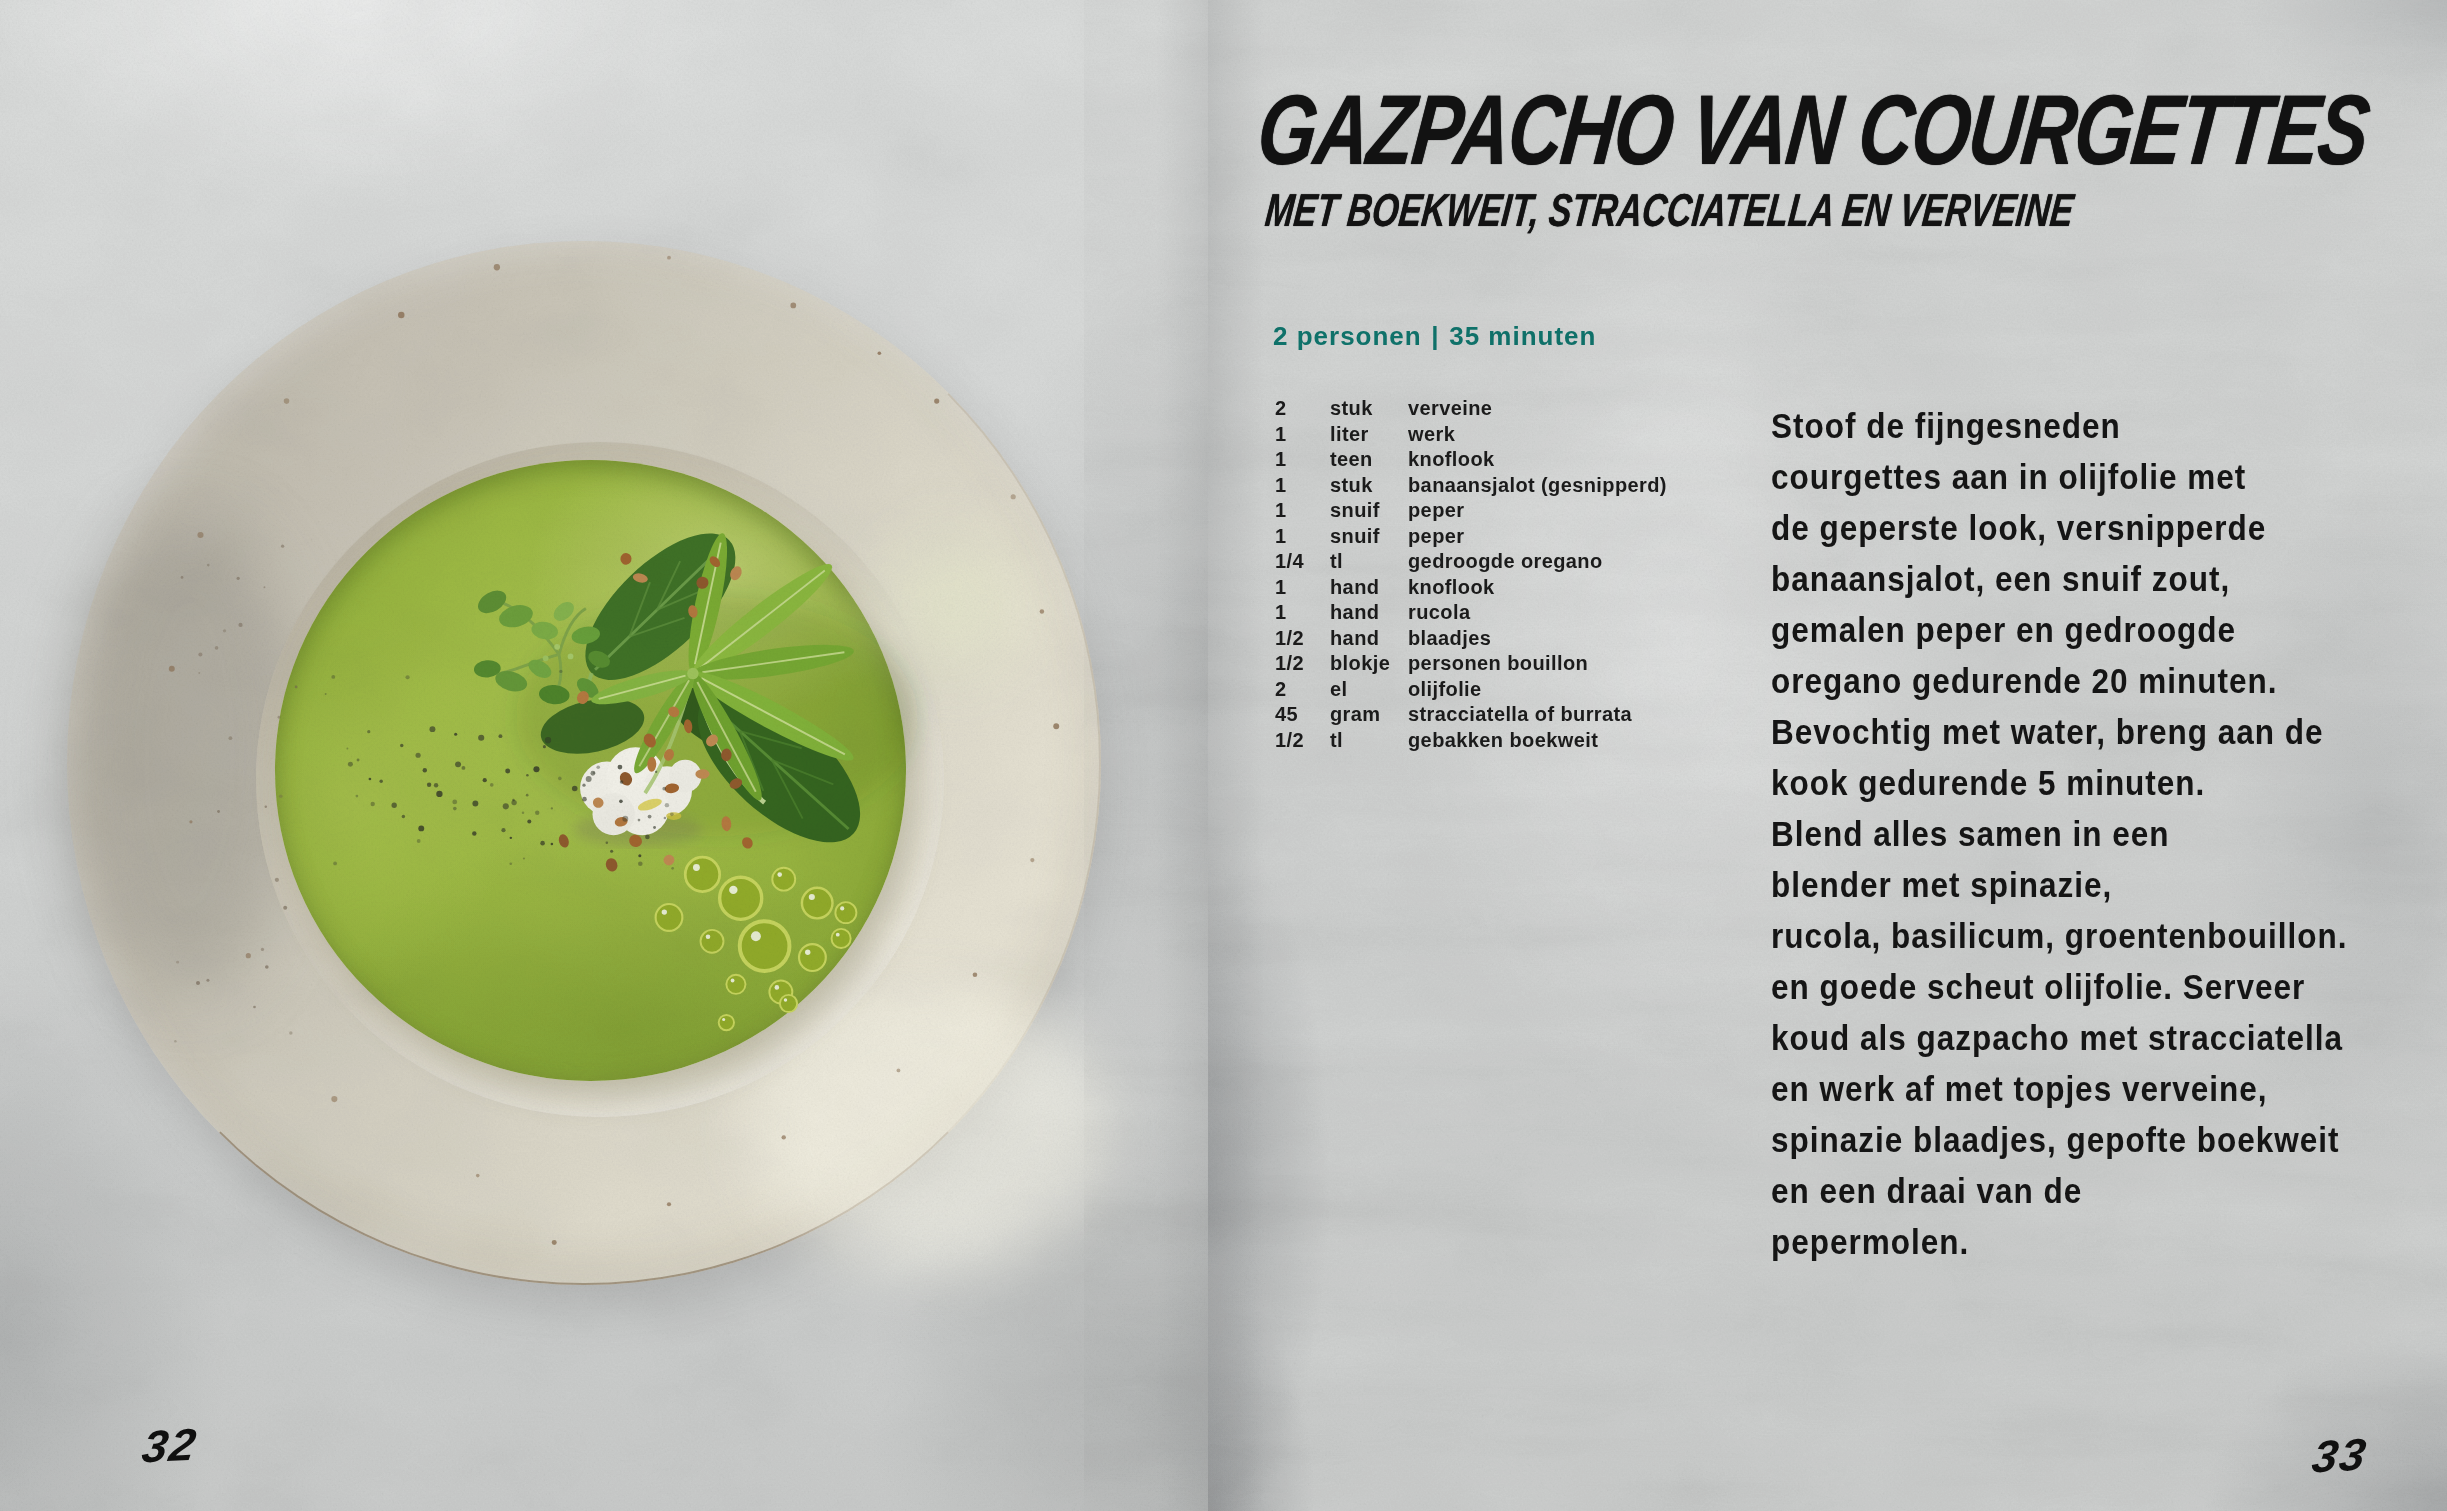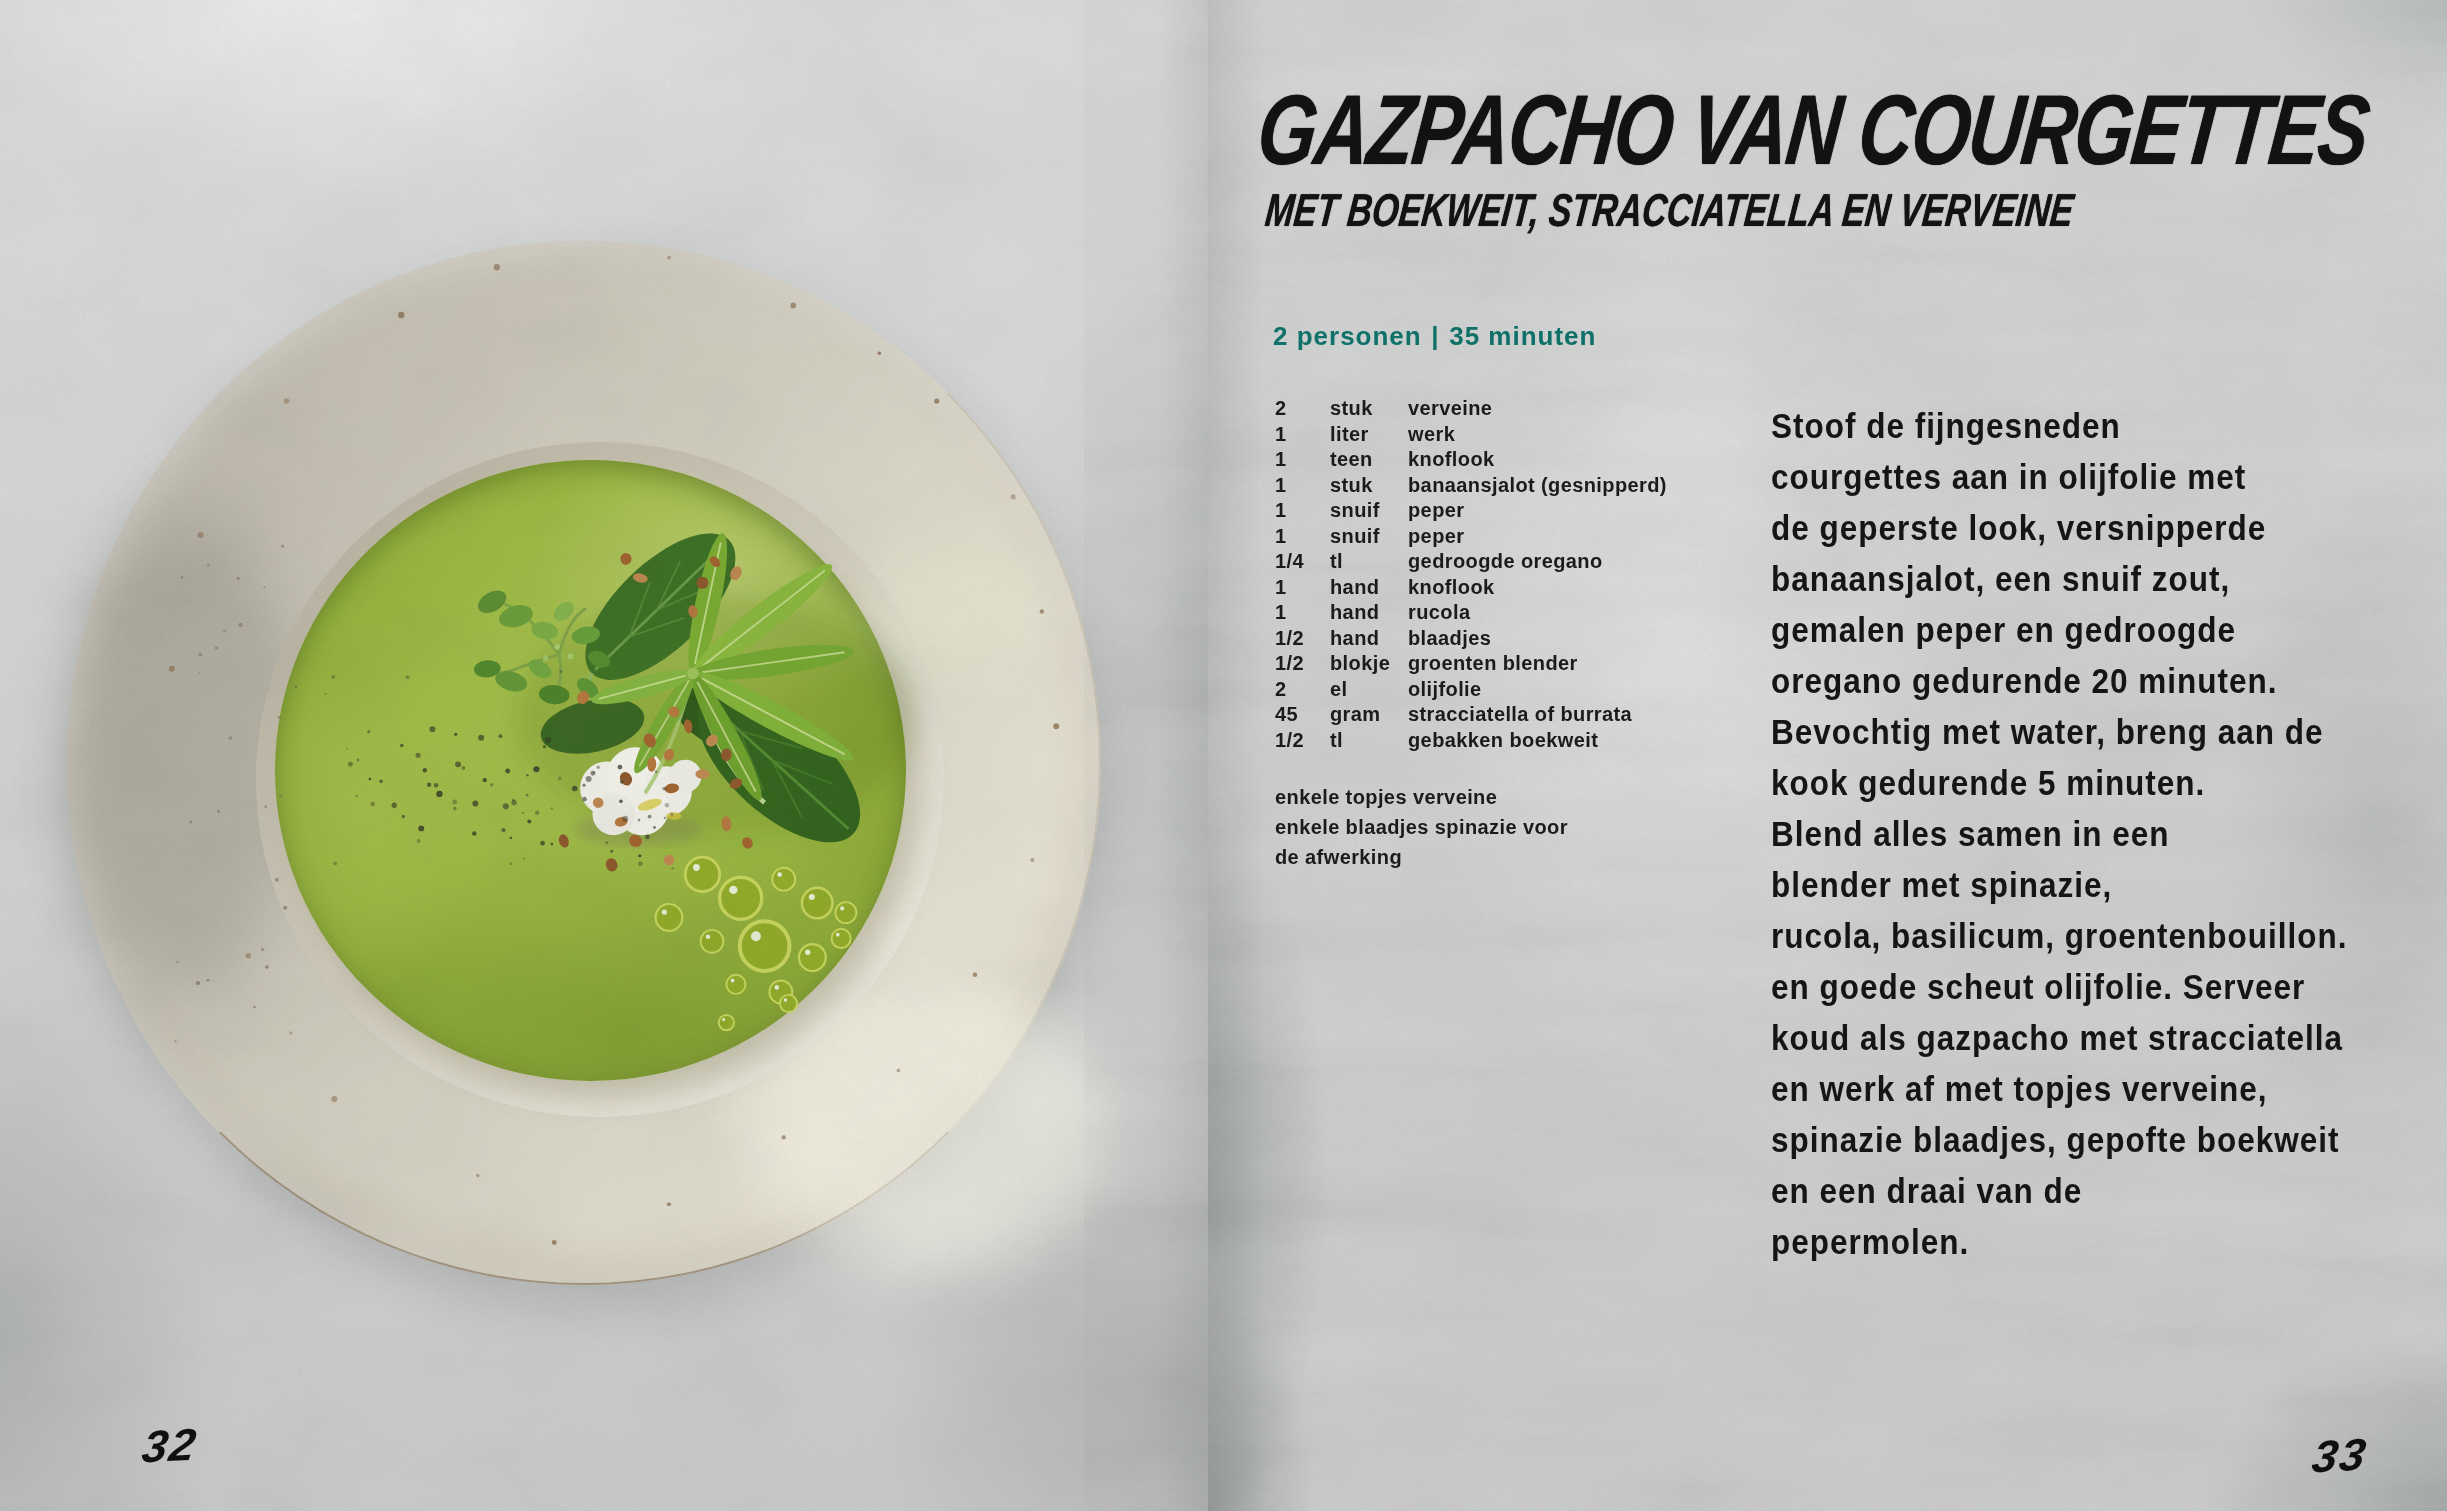--- a/index.html
+++ b/index.html
@@ -442,44 +442,39 @@
         <span>rucola</span>
       </div>
     <div class="ing-row">
         <span>1/2</span>
         <span>hand</span>
         <span>blaadjes</span>
       </div>
     <div class="ing-row">
         <span>1/2</span>
         <span>blokje</span>
-        <span>groenten blender</span>
+        <span>personen bouillon</span>
       </div>
     <div class="ing-row">
         <span>2</span>
         <span>el</span>
         <span>olijfolie</span>
       </div>
     <div class="ing-row">
         <span>45</span>
         <span>gram</span>
         <span>stracciatella of burrata</span>
       </div>
     <div class="ing-row">
         <span>1/2</span>
         <span>tl</span>
         <span>gebakken boekweit</span>
       </div>
   </div>
 
-  <div class="notes">
-    <div>enkele topjes verveine</div>
-    <div>enkele blaadjes spinazie voor</div>
-    <div>de afwerking</div>
-  </div>
 
   <div class="instructions">
     <div>Stoof de fijngesneden</div>
     <div>courgettes aan in olijfolie met</div>
     <div>de geperste look, versnipperde</div>
     <div>banaansjalot, een snuif zout,</div>
     <div>gemalen peper en gedroogde</div>
     <div>oregano gedurende 20 minuten.</div>
     <div>Bevochtig met water, breng aan de</div>
     <div>kook gedurende 5 minuten.</div>

